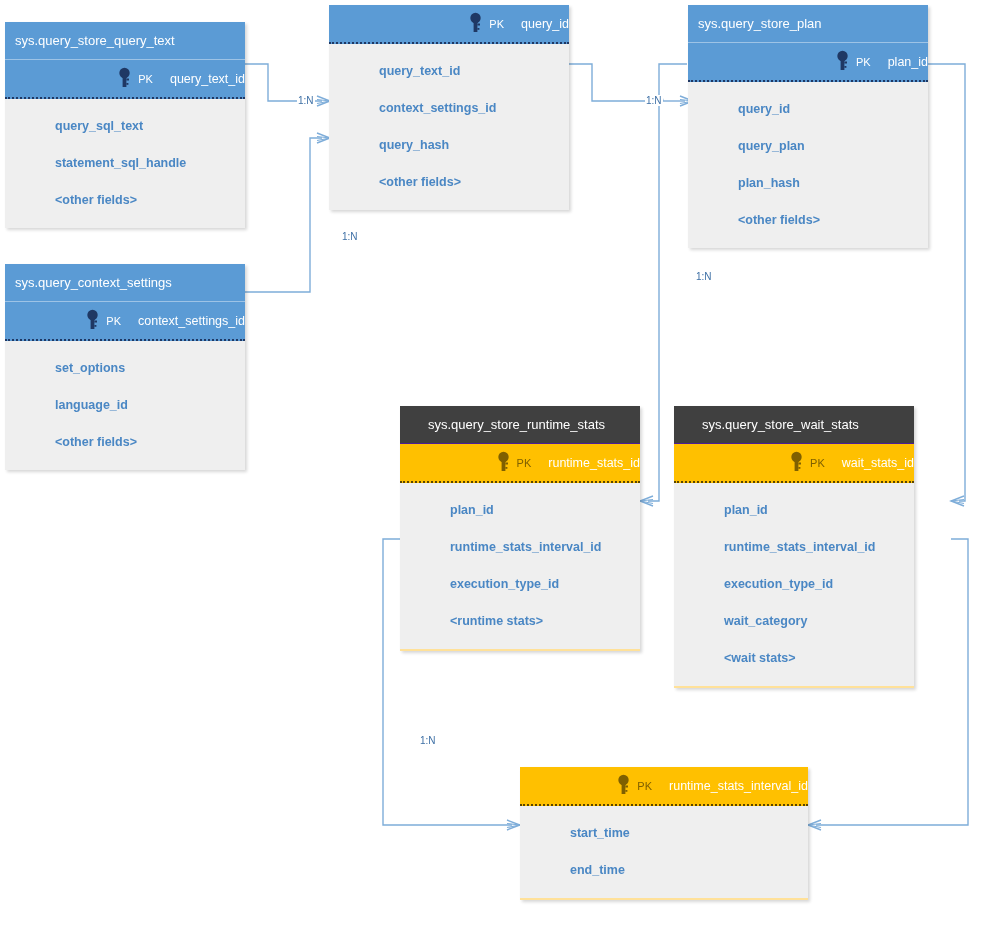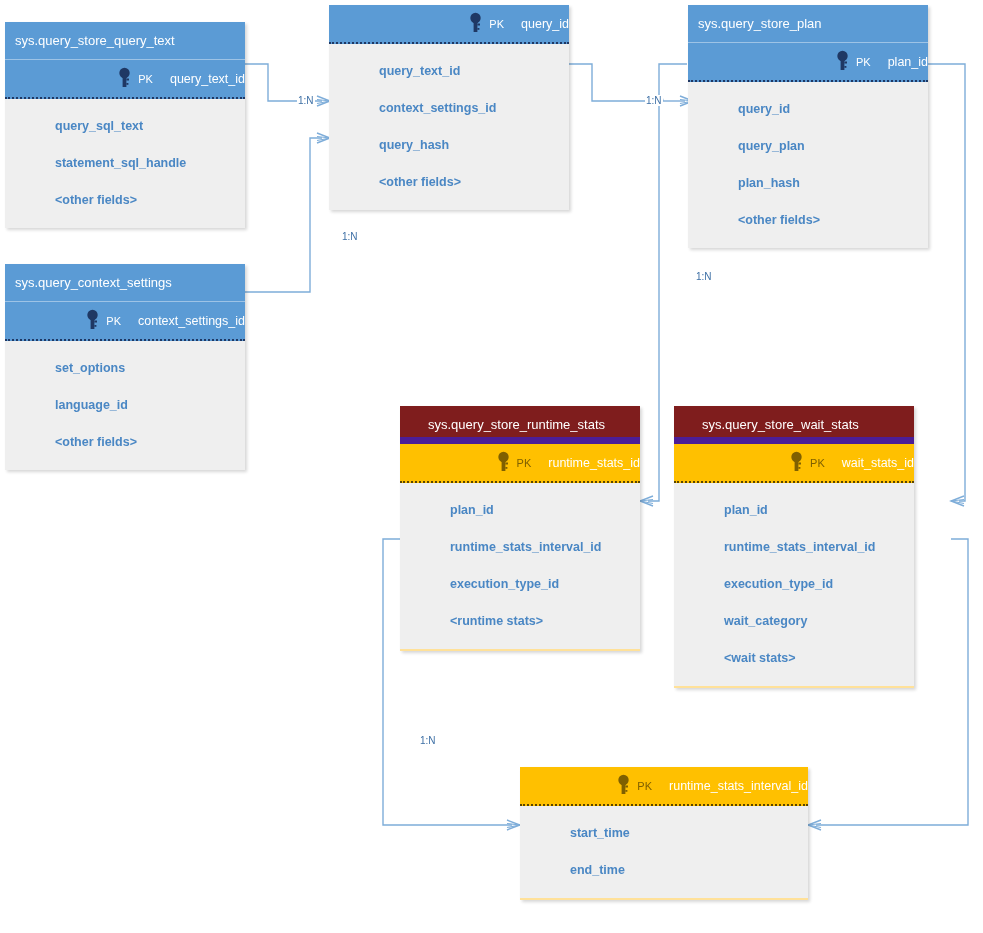--- a/index.html
+++ b/index.html
@@ -109,21 +109,21 @@
     margin-left: 17px;
     white-space: nowrap;
   }
 
   
   .theme-blue .ent-title { background: #5b9bd5; border-bottom: 1px solid #9dc3e6; }
   .theme-blue .ent-pk    { background: #5b9bd5; border-bottom: 2px dotted #1f3864; }
   .theme-blue .pk-tag    { color: #ffffff; }
 
   
-  .theme-orange .ent-title { background: #7f1d1d; border-bottom: 7px solid #4c1d95; padding-left: 28px; }
+  .theme-orange .ent-title { background: #404040; border-bottom: 1px solid #4c1d95; padding-left: 28px; }
   .theme-orange .ent-pk    { background: #ffc000; border-bottom: 2px dotted #5a4500; }
   .theme-orange .pk-tag    { color: #7f6000; }
   .theme-orange .ent-body  { border-bottom: 2px solid #ffe199; }
 </style>
 </head>
 <body>
 
 <div id="diagram">
 
   <svg id="connectors" viewBox="0 0 983 933" width="983" height="933">

